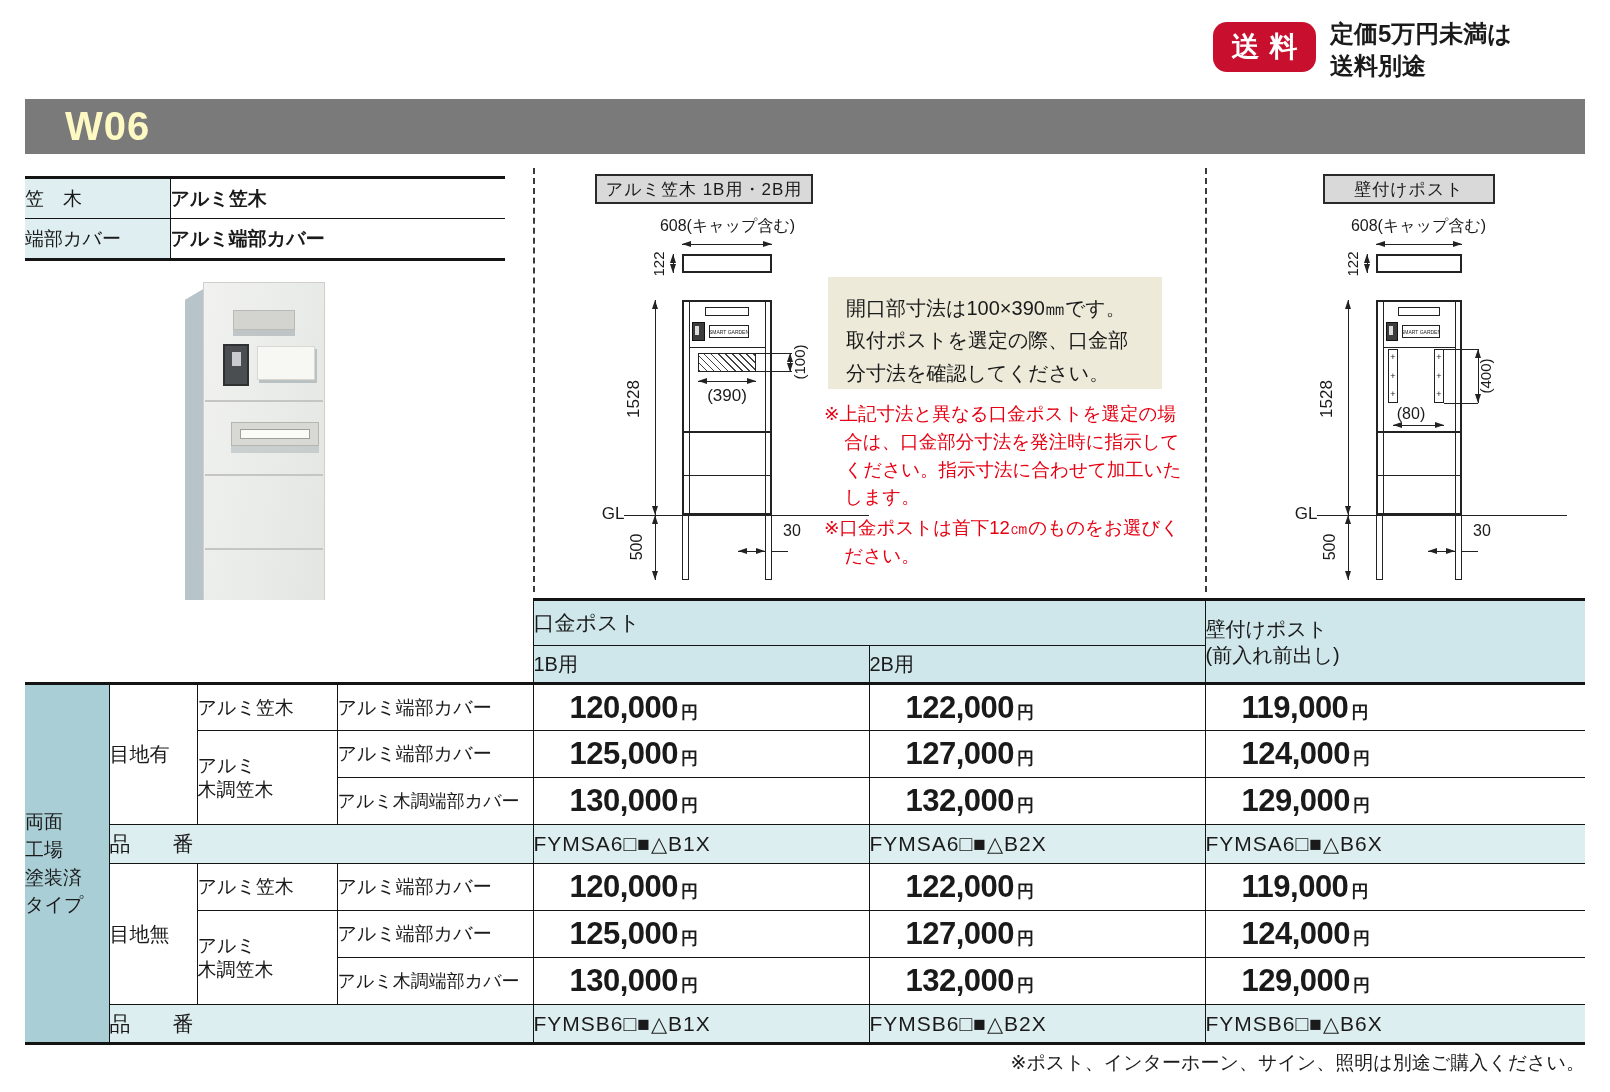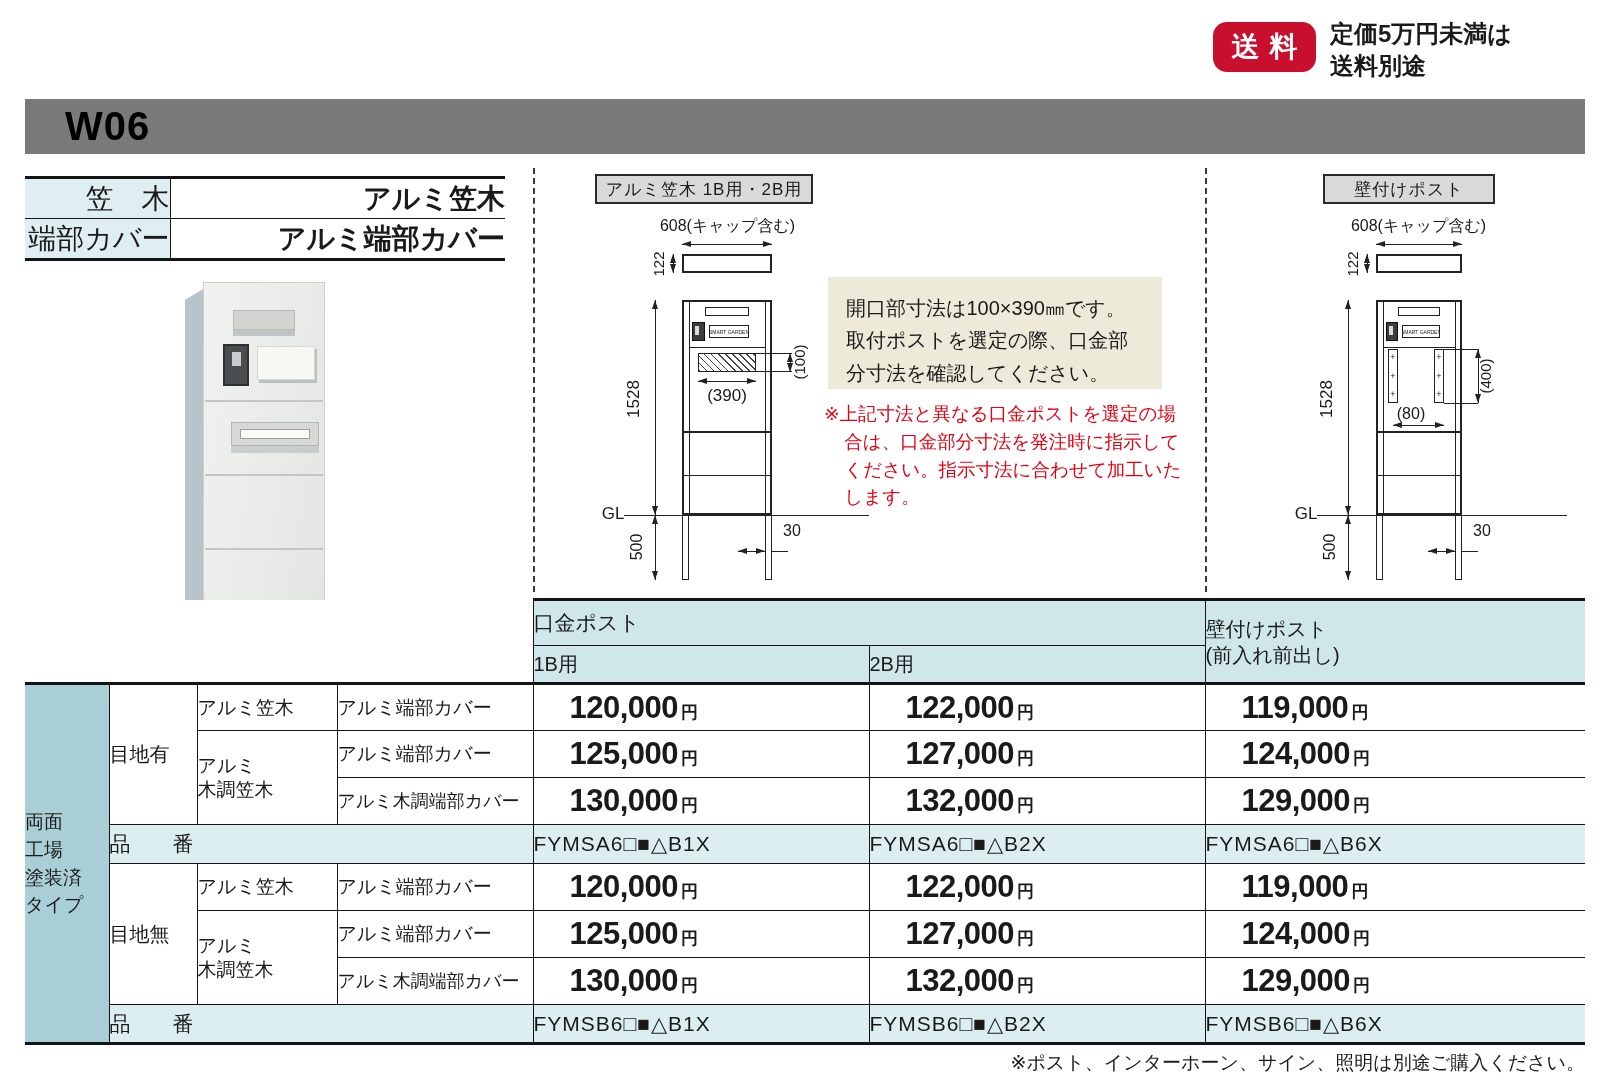--- a/index.html
+++ b/index.html
@@ -17,26 +17,26 @@
   .preline{white-space:pre-line;}
 
   
   .ship-badge{left:1213px;top:22px;width:103px;height:50px;background:var(--accent-red);
     border-radius:14px;color:#fff;font-weight:bold;font-size:28px;display:flex;
     align-items:center;justify-content:center;letter-spacing:.35em;text-indent:.35em;}
   .ship-note{left:1330px;top:18px;font-size:24px;font-weight:bold;line-height:1.35;}
 
   
   .w06{left:25px;top:99px;width:1560px;height:55px;background:var(--header-gray);
-    color:#000000;display:flex;align-items:center;}
+    color:#fef9c3;display:flex;align-items:center;}
   .w06 span{font-size:40px;font-weight:bold;margin-left:40px;letter-spacing:1px;}
 
   
   .spec{left:25px;top:176px;border-collapse:collapse;table-layout:fixed;width:480px;}
-  .spec td{border:1px solid var(--line-dark);height:41px;font-size:28px;text-align:right;
+  .spec td{border:1px solid var(--line-dark);height:41px;font-size:19px;text-align:left;
     vertical-align:middle;padding:0;}
   .spec tr:first-child td{border-top:3px solid var(--line-dark);}
   .spec tr:last-child td{border-bottom:3px solid var(--line-dark);}
   .spec td:first-child{border-left:none;background:var(--spec-label-cyan);}
   .spec td:last-child{border-right:none;font-weight:bold;}
 
   
   .prod{left:185px;top:282px;width:150px;height:400px;}
   .prod .side{position:absolute;left:0;top:6px;width:20px;height:390px;background:#b7c5ca;
     clip-path:polygon(100% 0,100% 100%,0 97%,0 3%);}
@@ -247,20 +247,21 @@
   <div class="dim-v" style="left:100px;top:345px;height:65px"></div>
   <div class="dg-lbl rot" style="left:57px;top:367px;width:50px;height:20px;font-size:16px">500</div>
   <div class="dg-lbl" style="left:218px;top:352px;width:32px;font-size:16px">30</div>
   <div class="dim-h" style="left:180px;top:381px;width:27px"></div>
   <div class="ln-h" style="left:214px;top:381px;width:16px;border-top-width:1px"></div>
 </div>
 
 <div class="abs notebox">開口部寸法は100×390㎜です。取付ポストを選定の際、口金部分寸法を確認してください。</div>
 <div class="abs rednotes">
   <p>※上記寸法と異なる口金ポストを選定の場合は、口金部分寸法を発注時に指示してください。指示寸法に合わせて加工いたします。</p>
+  <p>※口金ポストは首下12㎝のものをお選びください。</p>
 </div>
 
 <table class="abs price-tbl">
   <colgroup>
     <col style="width:84px">
       <col style="width:88px">
       <col style="width:140px">
       <col style="width:196px">
     <col style="width:336px">
       <col style="width:336px">

